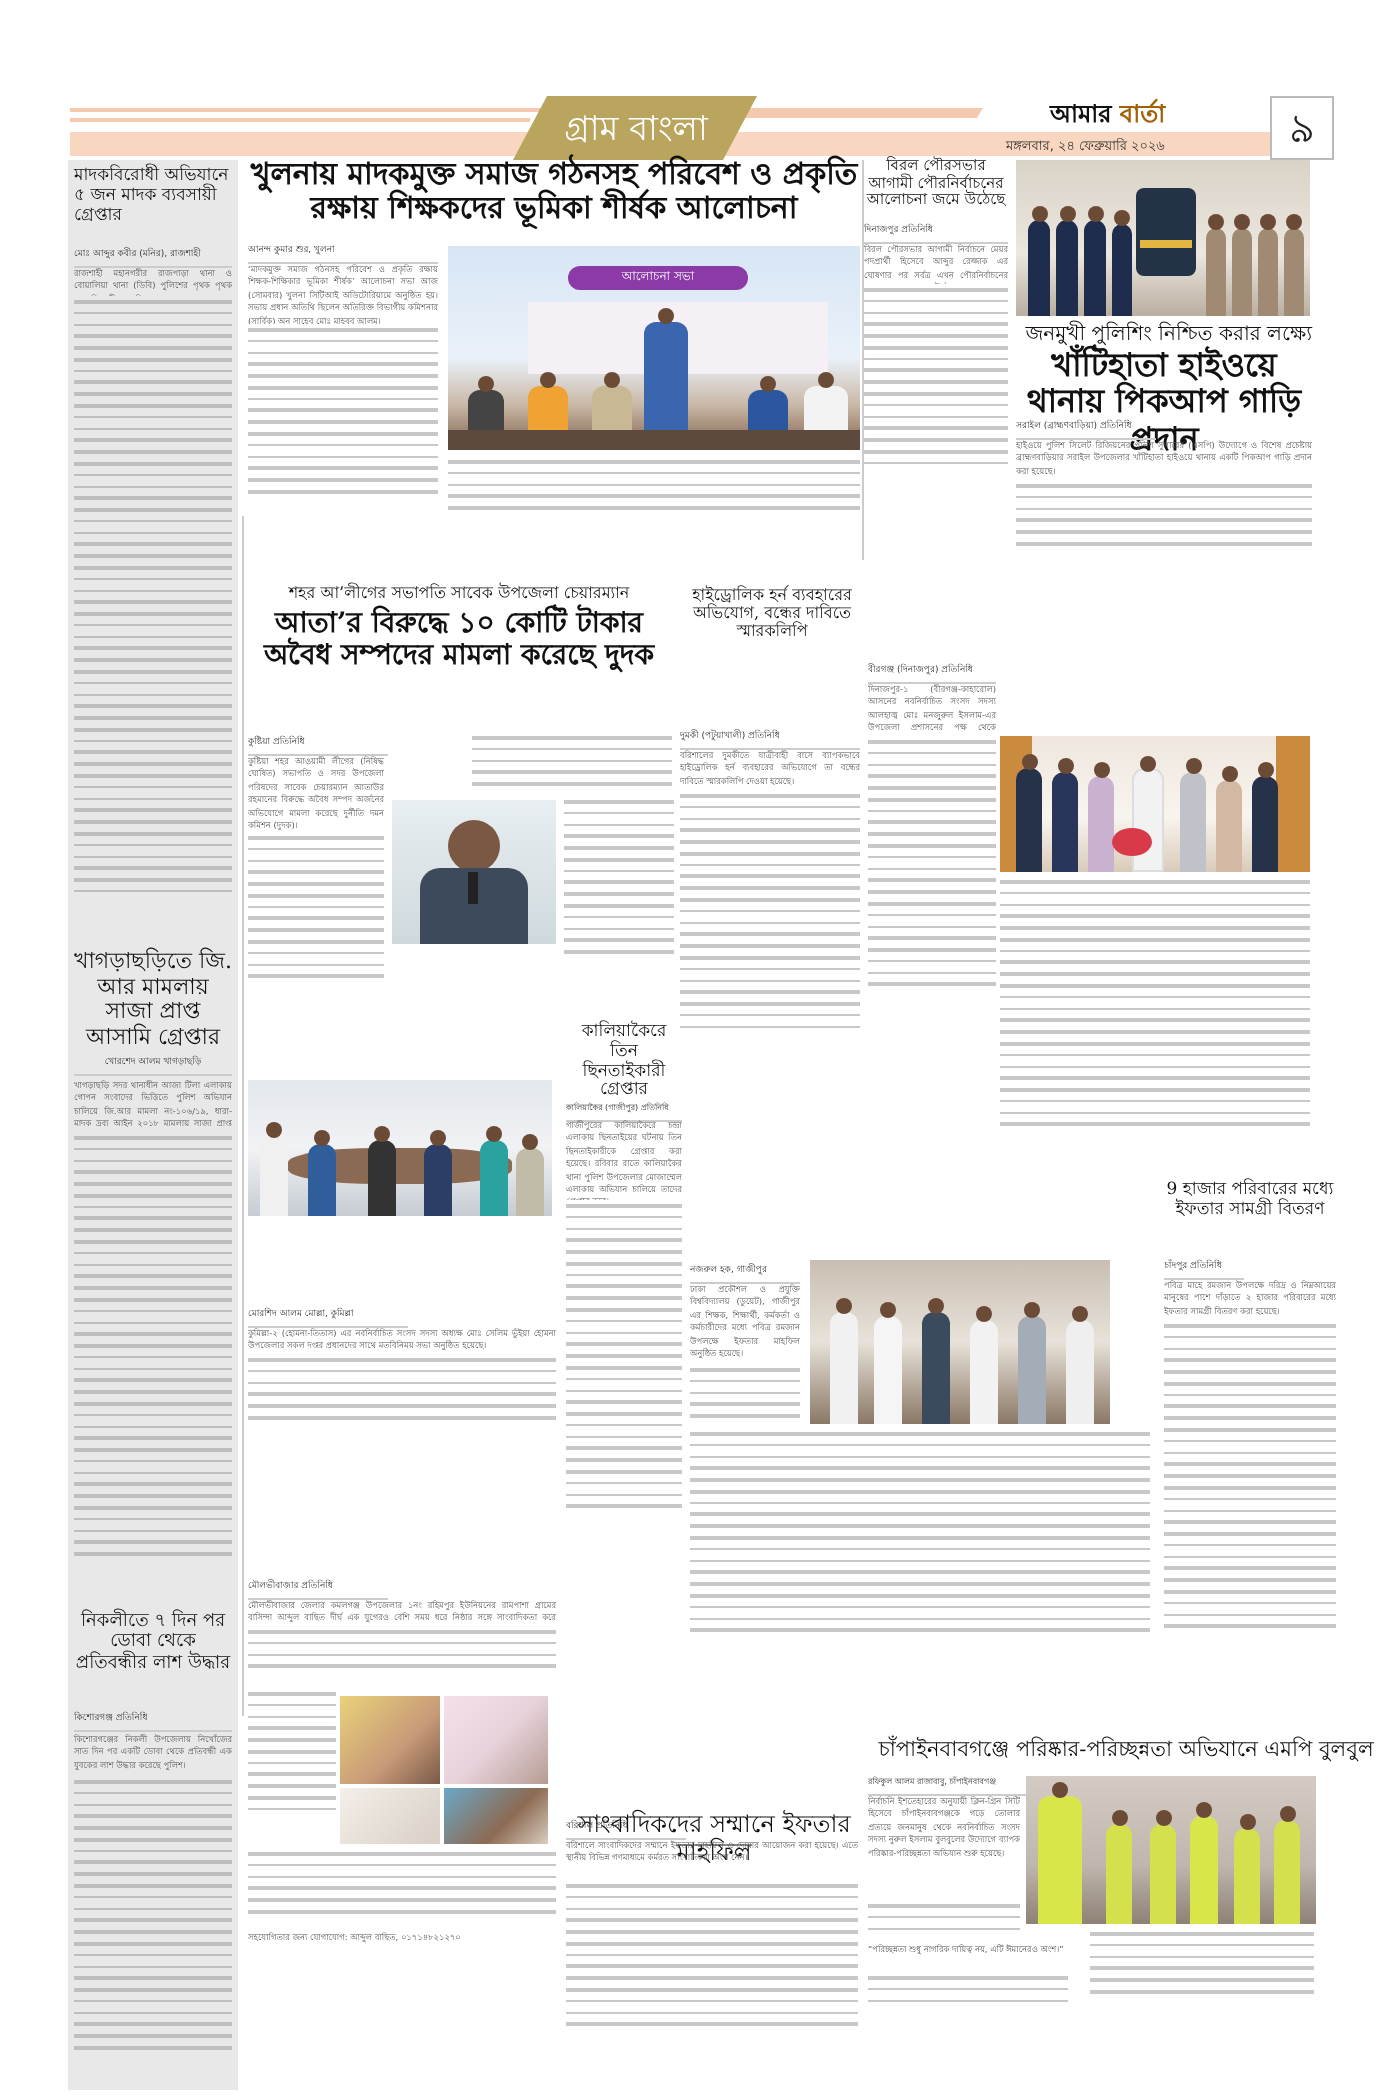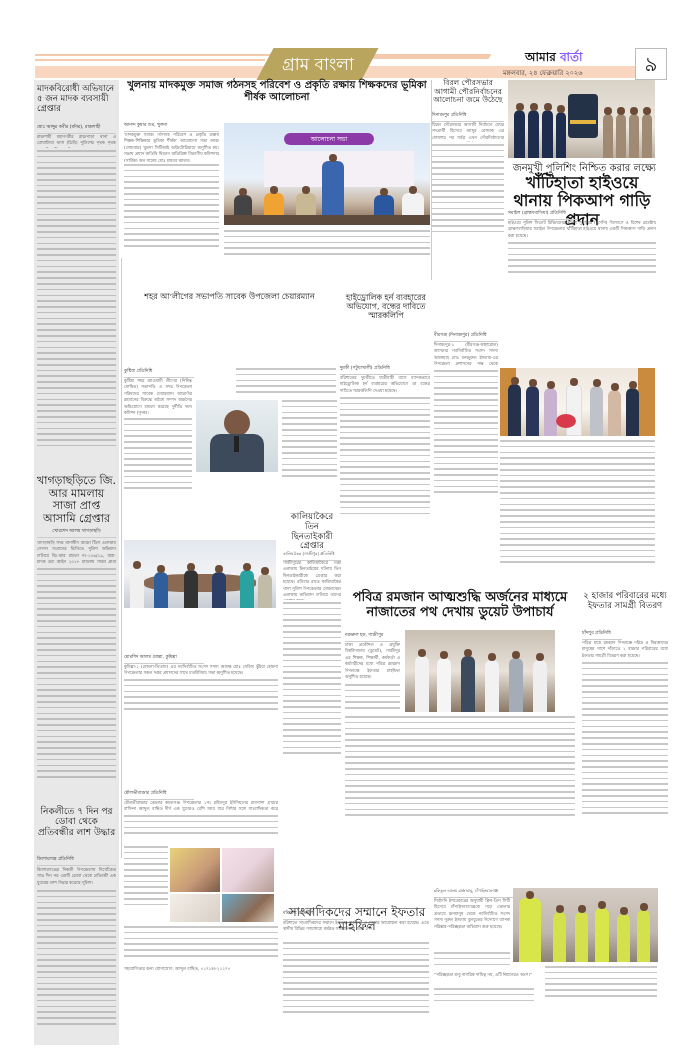--- a/index.html
+++ b/index.html
@@ -10,21 +10,21 @@
 
   
   .mast { position: absolute; left: 35px; top: 48px; width: 632px; height: 32px; }
   .mast .band-top { position: absolute; left: 0; top: 6px; width: 240px; height: 2px; background: #f5c9ad; }
   .mast .band-top2 { position: absolute; left: 0; top: 11px; width: 230px; height: 2px; background: #f5c9ad; }
   .mast .band { position: absolute; left: 0; top: 18px; width: 600px; height: 12px; background: #f9d6bf; }
   .mast .band-right { position: absolute; left: 335px; top: 6px; width: 120px; height: 5px; background: #f5c9ad; transform: skewX(-30deg); }
   .mast .section-tab { position: absolute; left: 230px; top: 0; width: 105px; height: 32px; background: #b9a55d; transform: skewX(-28deg); }
   .mast .section-title { position: absolute; left: 228px; top: 3px; width: 110px; text-align: center; color: #fff; font-size: 17px; font-family: "DejaVu Serif", serif; }
   .mast .paper-name { position: absolute; left: 490px; top: 0; font-size: 12px; font-weight: bold; color: #111; }
-  .mast .paper-name .accent { color: #8b5cf6; margin-top: 28px; }
+  .mast .paper-name .accent { color: #a16207; margin-top: 28px; }
   .mast .date { position: absolute; left: 468px; top: 20px; font-size: 6.5px; color: #333; }
   .mast .page-no { position: absolute; left: 600px; top: 0; width: 32px; height: 32px; border: 1px solid #bbb; font-size: 20px; text-align: center; line-height: 30px; background: #fff; font-family: "DejaVu Serif", serif; }
 
   
   .body-text { font-size: 4.2px; line-height: 6.4px; color: #555; text-align: justify; overflow: hidden; }
   .lines { position: absolute; overflow: hidden; }
   .lines i { display: block; height: 1.6px; background: #9a9a9a; margin-bottom: 4.2px; opacity: 0.55; }
   .byline { font-size: 5px; color: #333; border-bottom: 1px solid #ccc; padding-bottom: 2px; }
   .hl { font-family: "DejaVu Serif", serif; color: #111; text-align: center; line-height: 1.15; }
   .abs { position: absolute; }
@@ -180,21 +180,21 @@
         <i></i>
         <i></i>
         <i></i>
         <i></i>
         <i></i>
         <i></i>
         <i></i>
     </div>
   </div>
 
-  <div class="abs hl" style="left:122px;top:79px;width:310px;font-size:10px;font-weight:bold;">খুলনায় মাদকমুক্ত সমাজ গঠনসহ পরিবেশ ও প্রকৃতি রক্ষায় শিক্ষকদের ভূমিকা শীর্ষক আলোচনা</div>
+  <div class="abs hl" style="left:122px;top:79px;width:310px;font-size:15px;font-weight:bold;">খুলনায় মাদকমুক্ত সমাজ গঠনসহ পরিবেশ ও প্রকৃতি রক্ষায় শিক্ষকদের ভূমিকা শীর্ষক আলোচনা</div>
   <div class="abs byline" style="left:124px;top:122px;width:95px;font-size:4.5px;">আনন্দ কুমার শুর, খুলনা</div>
   <div class="abs body-text" style="left:124px;top:132px;width:95px;height:30px;">‘মাদকমুক্ত সমাজ গঠনসহ পরিবেশ ও প্রকৃতি রক্ষায় শিক্ষক-শিক্ষিকার ভূমিকা শীর্ষক’ আলোচনা সভা আজ (সোমবার) খুলনা সিটিআই অডিটোরিয়ামে অনুষ্ঠিত হয়। সভায় প্রধান অতিথি ছিলেন অতিরিক্ত বিভাগীয় কমিশনার (সার্বিক) অনু সাহেব মোঃ মাহবুব আলম।</div>
   <div class="lines" style="left:124px;top:164px;width:95px;height:92px;">
       <i></i>
       <i></i>
       <i></i>
       <i></i>
       <i></i>
       <i></i>
       <i></i>
@@ -270,20 +270,21 @@
   <div class="lines" style="left:508px;top:242px;width:148px;height:40px;">
       <i></i>
       <i></i>
       <i></i>
       <i></i>
       <i></i>
       <i></i>
     </div>
 
   <div class="abs hl" style="left:122px;top:292px;width:215px;font-size:8px;">শহর আ’লীগের সভাপতি সাবেক উপজেলা চেয়ারম্যান</div>
+  <div class="abs hl" style="left:122px;top:304px;width:215px;font-size:14px;font-weight:bold;">আতা’র বিরুদ্ধে ১০ কোটি টাকার অবৈধ সম্পদের মামলা করেছে দুদক</div>
   <div class="abs byline" style="left:124px;top:368px;width:70px;font-size:4.5px;">কুষ্টিয়া প্রতিনিধি</div>
   <div class="abs body-text" style="left:124px;top:378px;width:68px;height:38px;">কুষ্টিয়া শহর আওয়ামী লীগের (নিষিদ্ধ ঘোষিত) সভাপতি ও সদর উপজেলা পরিষদের সাবেক চেয়ারম্যান আতাউর রহমানের বিরুদ্ধে অবৈধ সম্পদ অর্জনের অভিযোগে মামলা করেছে দুর্নীতি দমন কমিশন (দুদক)।</div>
   <div class="lines" style="left:124px;top:418px;width:68px;height:80px;">
       <i></i>
       <i></i>
       <i></i>
       <i></i>
       <i></i>
       <i></i>
       <i></i>
@@ -499,21 +500,20 @@
   <div class="lines" style="left:124px;top:926px;width:154px;height:40px;">
       <i></i>
       <i></i>
       <i></i>
       <i></i>
       <i></i>
       <i></i>
     </div>
   <div class="abs body-text" style="left:124px;top:966px;width:154px;height:13px;">সহযোগিতার জন্য যোগাযোগ: আব্দুল বাছিত, ০১৭১৪৮২১২৭০</div>
 
-  <div class="abs hl" style="left:345px;top:590px;width:230px;font-size:13px;font-weight:bold;">পবিত্র রমজান আত্মশুদ্ধি অর্জনের মাধ্যমে নাজাতের পথ দেখায় ডুয়েট উপাচার্য</div>
   <div class="abs byline" style="left:345px;top:632px;width:55px;font-size:4.5px;">নজরুল হক, গাজীপুর</div>
   <div class="abs body-text" style="left:345px;top:642px;width:55px;height:40px;">ঢাকা প্রকৌশল ও প্রযুক্তি বিশ্ববিদ্যালয় (ডুয়েট), গাজীপুর এর শিক্ষক, শিক্ষার্থী, কর্মকর্তা ও কর্মচারীদের মধ্যে পবিত্র রমজান উপলক্ষে ইফতার মাহফিল অনুষ্ঠিত হয়েছে।</div>
   <div class="lines" style="left:345px;top:684px;width:55px;height:28px;">
       <i></i>
       <i></i>
       <i></i>
       <i></i>
       <i></i>
     </div>
   <div class="photo" style="left:405px;top:630px;width:150px;height:82px;">
@@ -539,21 +539,21 @@
       <i></i>
       <i></i>
       <i></i>
       <i></i>
       <i></i>
       <i></i>
       <i></i>
       <i></i>
     </div>
 
-  <div class="abs hl" style="left:580px;top:591px;width:90px;font-size:8.5px;">২ হাজার পরিবারের মধ্যে ইফতার সামগ্রী বিতরণ</div>
+  <div class="abs hl" style="left:580px;top:591px;width:90px;font-size:8.5px;">9 হাজার পরিবারের মধ্যে ইফতার সামগ্রী বিতরণ</div>
   <div class="abs byline" style="left:582px;top:630px;width:40px;font-size:4.5px;">চাঁদপুর প্রতিনিধি</div>
   <div class="abs body-text" style="left:582px;top:640px;width:86px;height:20px;">পবিত্র মাহে রমজান উপলক্ষে দরিদ্র ও নিম্নআয়ের মানুষের পাশে দাঁড়াতে ২ হাজার পরিবারের মধ্যে ইফতার সামগ্রী বিতরণ করা হয়েছে।</div>
   <div class="lines" style="left:582px;top:662px;width:86px;height:162px;">
       <i></i>
       <i></i>
       <i></i>
       <i></i>
       <i></i>
       <i></i>
       <i></i>
@@ -591,20 +591,21 @@
       <i></i>
       <i></i>
       <i></i>
       <i></i>
       <i></i>
       <i></i>
       <i></i>
       <i></i>
     </div>
 
+  <div class="abs hl" style="left:432px;top:869px;width:262px;font-size:10.5px;">চাঁপাইনবাবগঞ্জে পরিষ্কার-পরিচ্ছন্নতা অভিযানে এমপি বুলবুল</div>
   <div class="abs byline" style="left:434px;top:888px;width:80px;font-size:4px;">রফিকুল আলম রাজাবাবু, চাঁপাইনবাবগঞ্জ</div>
   <div class="abs body-text" style="left:434px;top:898px;width:76px;height:52px;">নির্বাচনি ইশতেহারের অনুযায়ী ক্লিন-গ্রিন সিটি হিসেবে চাঁপাইনবাবগঞ্জকে গড়ে তোলার প্রত্যয়ে জনমানুষ থেকে নবনির্বাচিত সংসদ সদস্য নুরুল ইসলাম বুলবুলের উদ্যোগে ব্যাপক পরিষ্কার-পরিচ্ছন্নতা অভিযান শুরু হয়েছে।</div>
   <div class="lines" style="left:434px;top:952px;width:76px;height:18px;">
       <i></i>
       <i></i>
       <i></i>
     </div>
   <div class="photo" style="left:513px;top:888px;width:145px;height:74px;">
     <div class="sky" style="background:linear-gradient(180deg,#d4ccc4 0%,#bfb6ad 60%,#8e8176 100%);"></div>
     <div class="person" style="left:6px;width:22px;height:64px;background:#d9e64a;"></div>

